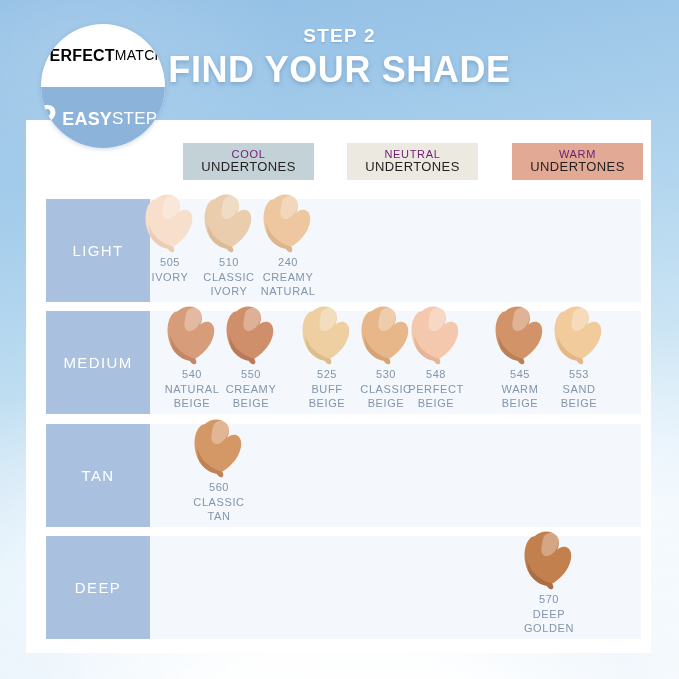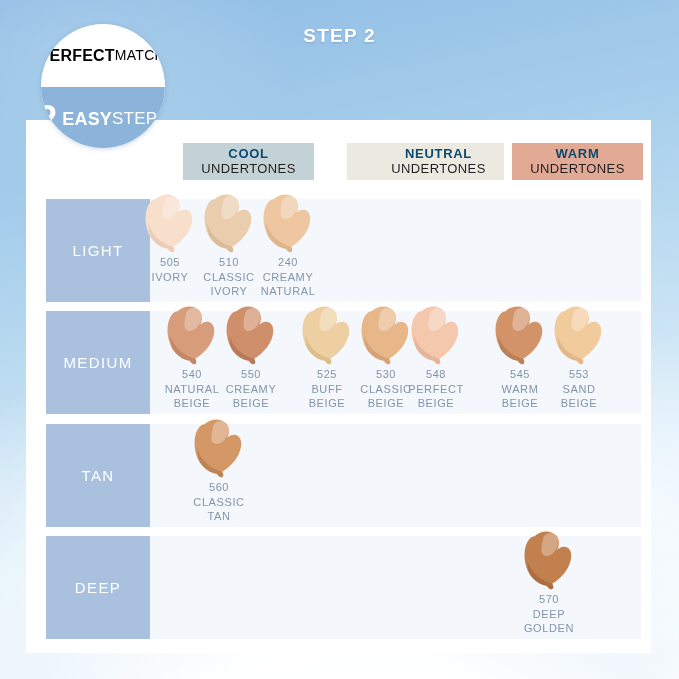--- a/index.html
+++ b/index.html
@@ -142,32 +142,32 @@
     top: 143px;
     height: 37px;
     display: flex;
     flex-direction: column;
     align-items: center;
     justify-content: center;
     z-index: 6;
     line-height: 1.08;
   }
   .undertone .ut-name {
-    font-size: 13px;
-    font-weight: bold;
+    font-size: 11px;
+    font-weight: normal;
     letter-spacing: 0.7px;
-    color: #0c4a6e;
+    color: #701a75;
   }
   .undertone .ut-sub {
     font-size: 13px;
     letter-spacing: 0.4px;
     color: #231f20;
   }
   .ut-cool    { left: 183px; width: 131px; background: #c3d2d6; }
-  .ut-neutral { left: 347px; width: 131px; background: #ece9e0; padding-left: 26px; }
+  .ut-neutral { left: 347px; width: 131px; background: #ece9e0; }
   .ut-warm    { left: 512px; width: 131px; background: #e2a995; }
 
   
   .row {
     position: absolute;
     left: 46px;
     width: 595px;
     background: #f4f7fb;
     z-index: 5;
   }
@@ -224,20 +224,21 @@
 </style>
 </head>
 <body>
 
 <div id="poster">
 
   <div class="card"></div>
 
   <div class="header">
     <div class="step-label">STEP 2</div>
+    <div class="main-title">FIND YOUR SHADE</div>
   </div>
 
   <div class="badge">
     <div class="badge-top">
       <span class="ln1">YOUR</span>
       <span class="ln2">PERFECT</span>
       <span class="ln3">MATCH</span>
     </div>
     <div class="badge-bottom">
       <span class="badge-num">2</span>

